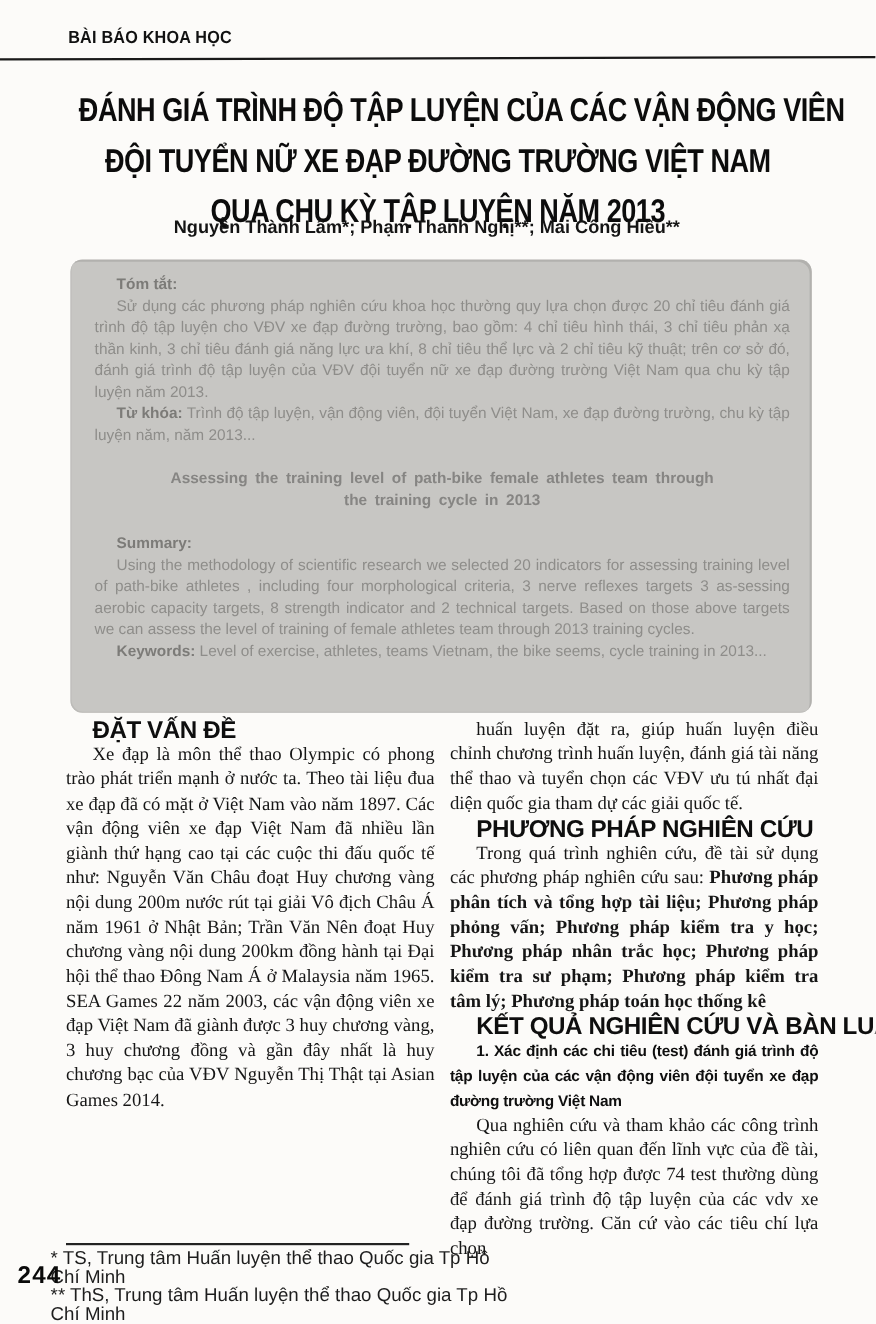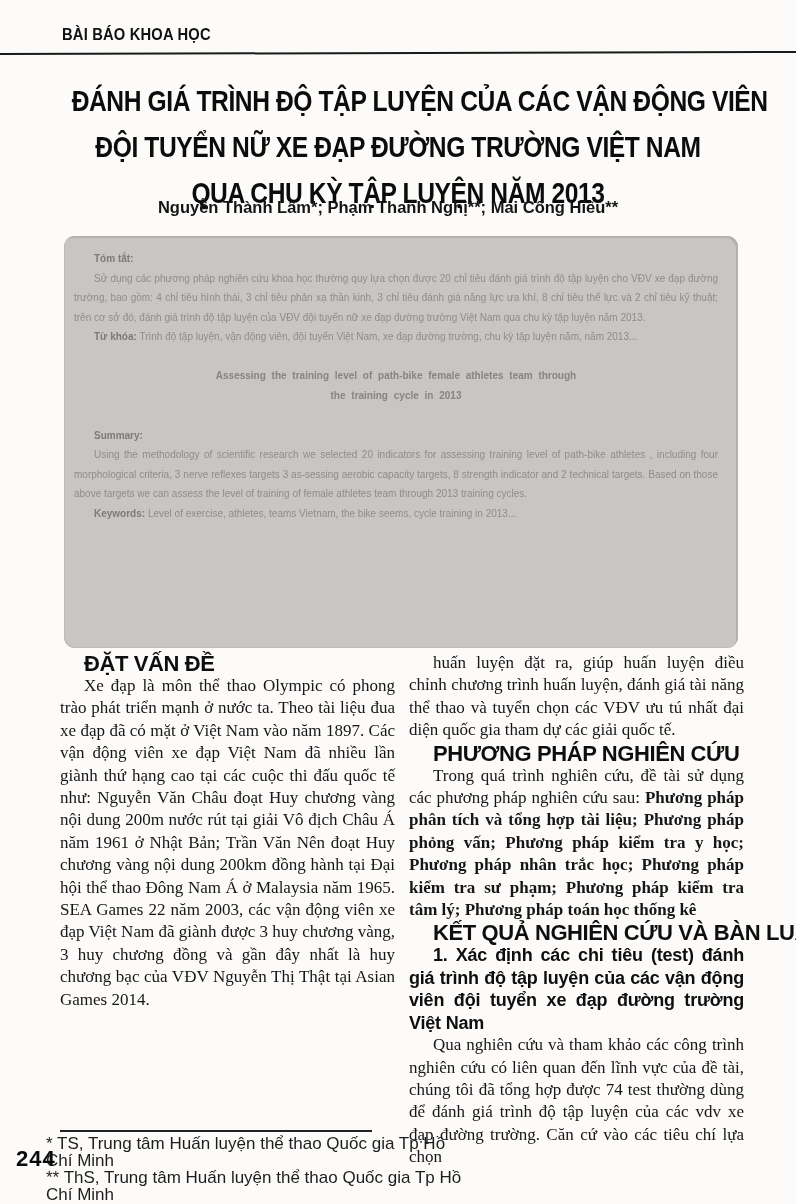--- a/index.html
+++ b/index.html
@@ -47,23 +47,23 @@
     font-family: "Liberation Sans", sans-serif;
     font-weight: 700; font-size: 16.5px; color: #141414;
   }
 
   
   .abstract-box {
     position: absolute; left: 64px; top: 236px; width: 674px; height: 412px;
     background: #c7c6c3;
     border-radius: 11px;
     box-shadow: -2px 2px 0 #b2b1ae inset, 1px -1px 0 #bcbbb8 inset;
-    padding: 13px 20px 10px 10px;
+    padding: 13px 20px 10px 22px;
     font-family: "Liberation Sans", sans-serif;
-    font-size: 10px; line-height: 19.5px;
+    font-size: 14px; line-height: 19.5px;
     color: #8e8d8a;
     text-align: justify;
   }
   .abstract-box p { margin: 0; }
   .ab-indent { text-indent: 20px; }
   .ab-label { font-weight: 700; color: #7c7b78; }
   .en-title {
     margin-top: 19px !important;
     text-align: center; font-weight: 700; color: #868583;
     word-spacing: 3px; line-height: 20px;
@@ -86,21 +86,21 @@
   .col-heading {
     font-family: "Liberation Sans", sans-serif;
     font-weight: 700; font-size: 22px; line-height: 23px;
     letter-spacing: -0.4px;
     text-indent: 24px;
     color: #0e0e0e;
     white-space: nowrap;
   }
   .col-subheading {
     font-family: "Liberation Sans", sans-serif;
-    font-weight: 700; font-size: 18px; line-height: 22.4px;
+    font-weight: 700; font-size: 14px; line-height: 22.4px;
     letter-spacing: -0.2px;
     text-indent: 24px;
     text-align: justify;
     color: #0e0e0e;
   }
   .rich b { font-weight: 700; }
 
   
   .footnote-rule {
     position: absolute; left: 60px; top: 1130px; width: 312px; height: 2px;

